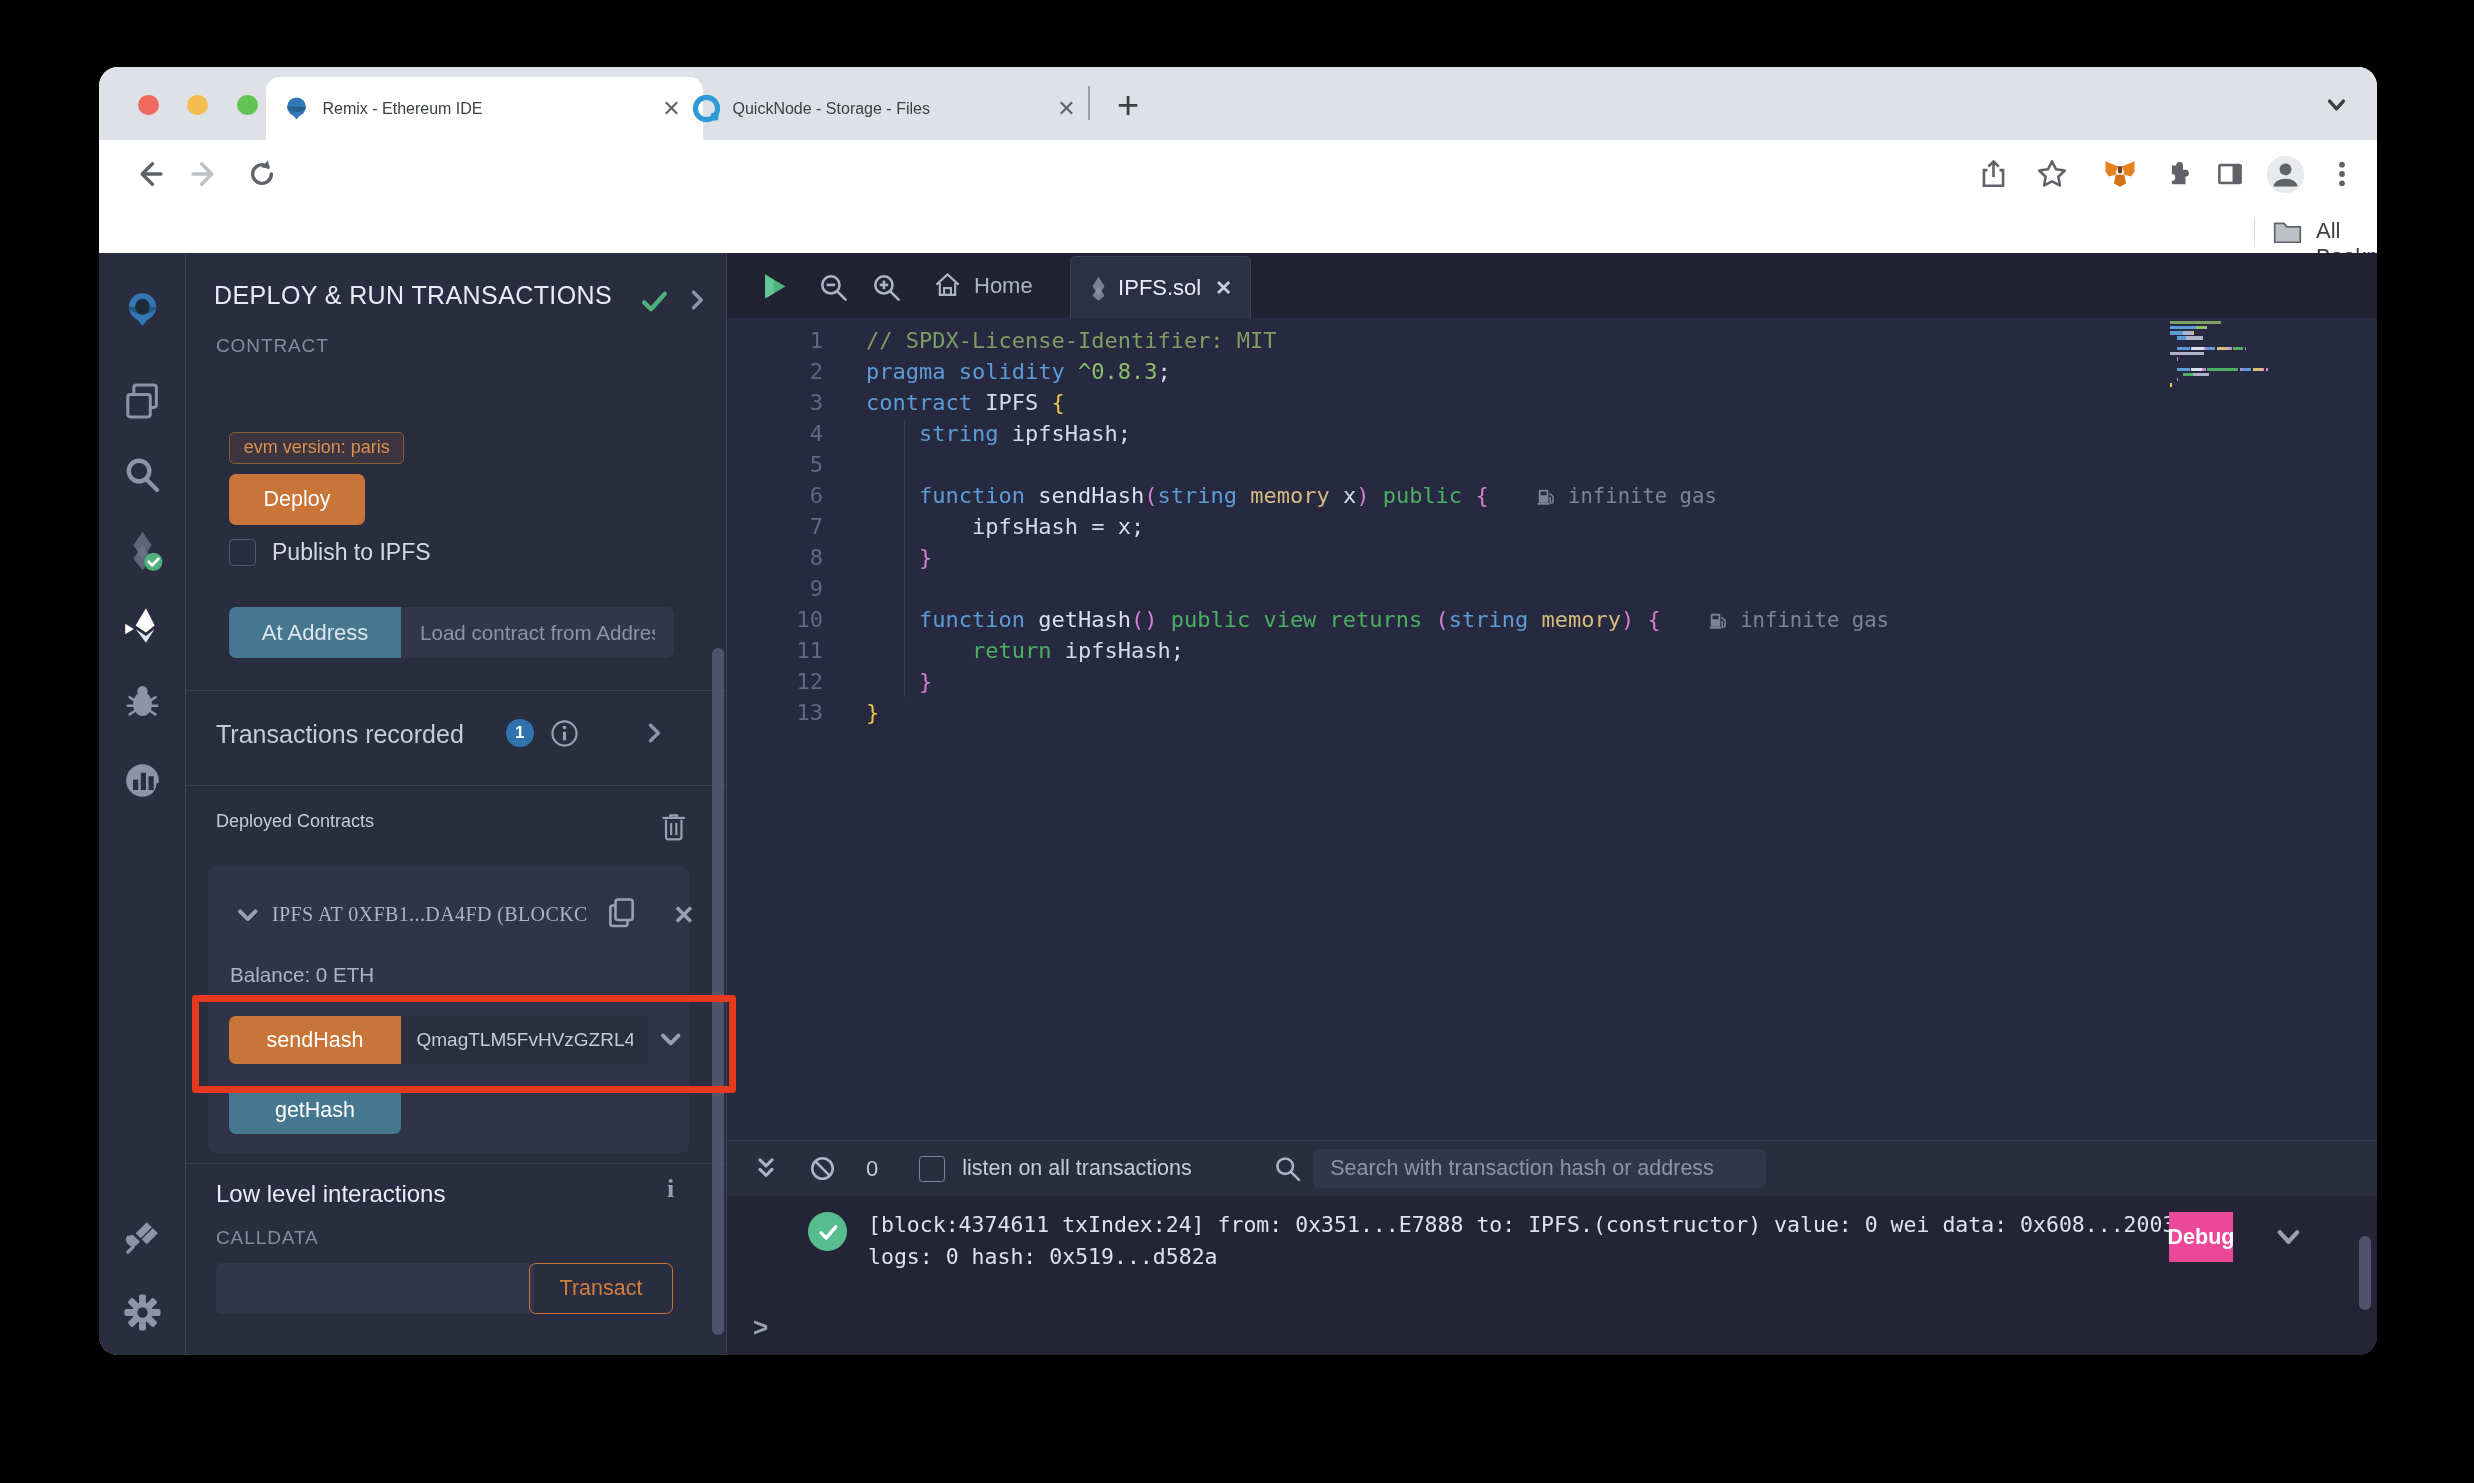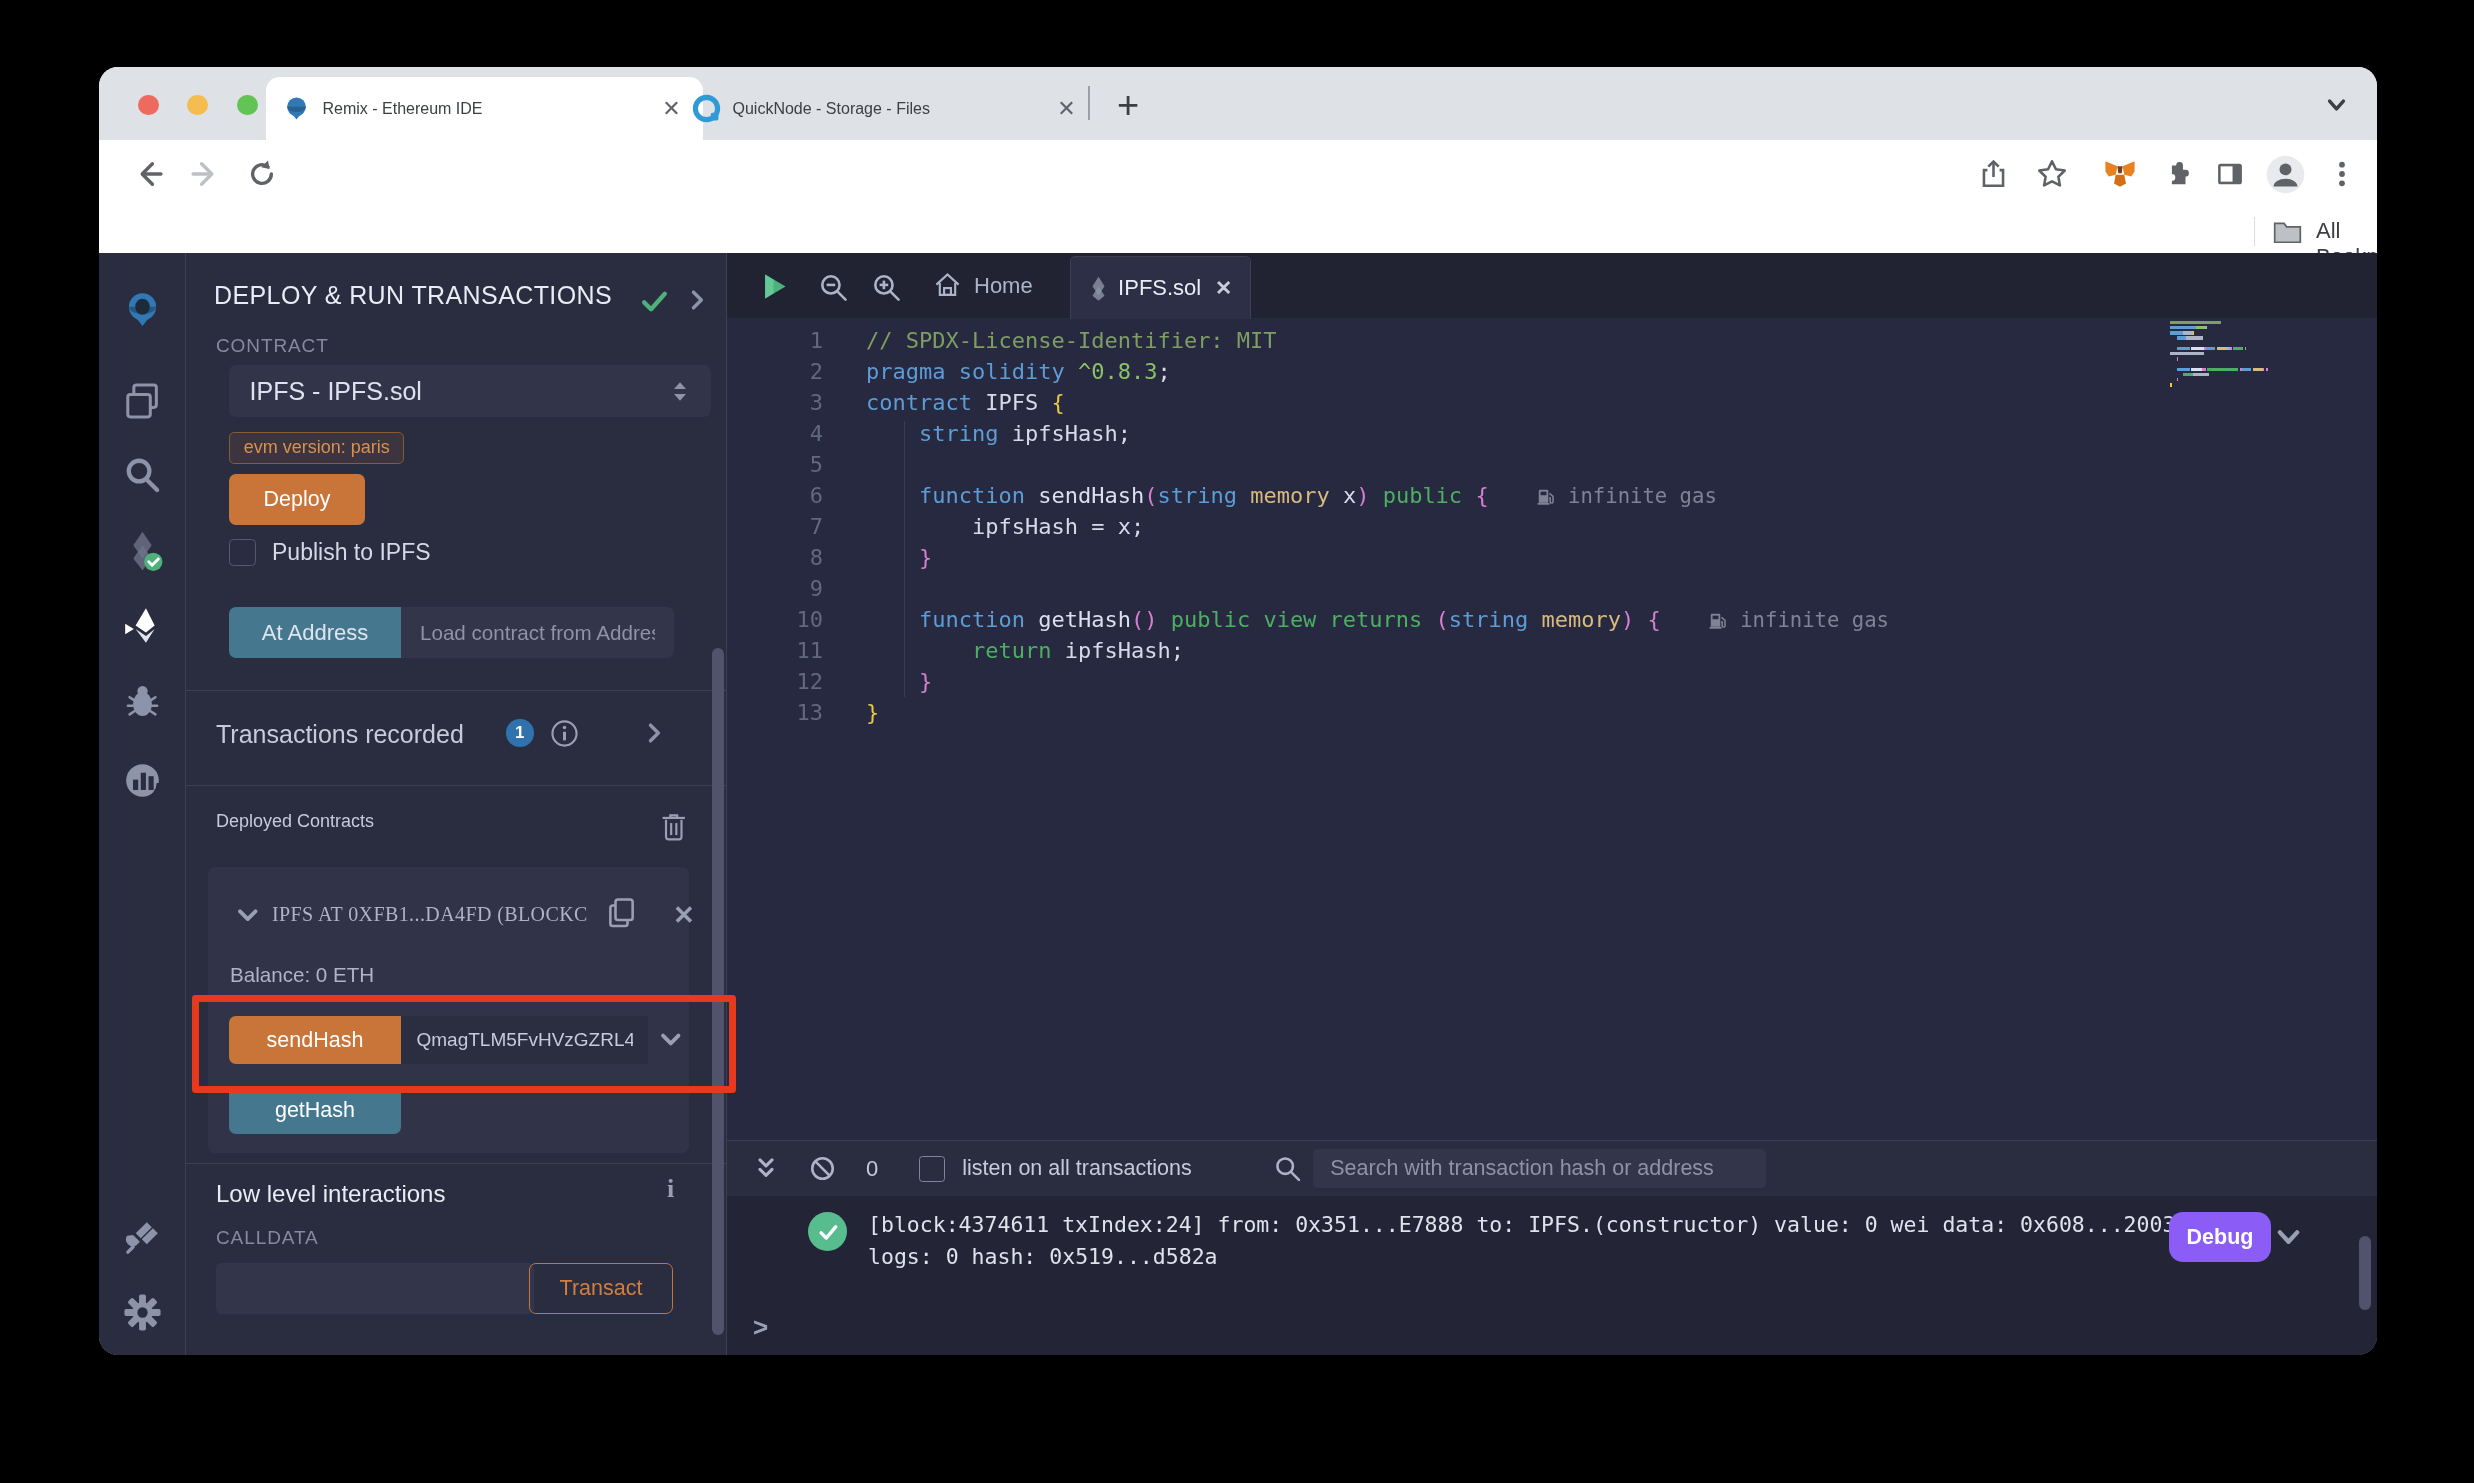--- a/index.html
+++ b/index.html
@@ -303,29 +303,20 @@
           </svg>
       </span>
       <span class="abs" style="left:498px;top:34px;">
         <svg width="26" height="26" viewBox="0 0 30 30">
             <polyline points="11,6 20,15 11,24" fill="none" stroke="#8d93a8" stroke-width="4" stroke-linecap="round" stroke-linejoin="round"></polyline>
           </svg>
       </span>
 
       <div class="abs p-label" style="left:30px;top:82px;">CONTRACT</div>
 
-      <div class="selectbox">
-        <span class="sel-text">IPFS - IPFS.sol</span>
-        <span style="margin-left:auto;display:flex;">
-          <svg width="22" height="29" viewBox="0 0 26 34">
-              <polygon points="13,6 20,14 6,14" fill="#8d93a8"></polygon>
-              <polygon points="13,28 20,20 6,20" fill="#8d93a8"></polygon>
-            </svg>
-        </span>
-      </div>
 
       <div class="badge-evm">evm version: paris</div>
 
       <div class="btn btn-orange abs" style="left:43px;top:221px;width:136px;height:51px;">Deploy</div>
 
       <div class="abs" style="left:43px;top:286px;width:27px;height:27px;border:1.7px solid #555870;border-radius:4.3px;box-sizing:border-box;"></div>
       <div class="abs" style="left:86px;top:286px;font-size:23px;color:#d5d9e6;">Publish to IPFS</div>
 
       <div class="btn btn-teal abs" style="left:43px;top:354px;width:172px;height:51px;border-radius:6.9px 0 0 6.9px;font-size:22px;color:#dfe5ee;">At Address</div>
       <input class="input-dark abs" style="left: 215px; top: 354px; width: 273px; height: 51px; border-radius: 0px 6.9px 6.9px 0px; padding: 0px 19px;" placeholder="Load contract from Address">
@@ -573,21 +564,21 @@
         <div class="checkcircle">
           <svg width="24" height="24" viewBox="0 0 28 28">
               <polyline points="6,15 12,21 23,8" fill="none" stroke="#fff" stroke-width="4" stroke-linecap="round" stroke-linejoin="round"></polyline>
             </svg>
         </div>
         <div class="term-log">
           <div><span class="b">[block:4374611 txIndex:24]</span><span class="b"> from:</span><span> 0x351...E7888</span><span class="b"> to:</span><span> IPFS.(constructor)</span><span class="b"> value:</span><span> 0 wei</span><span class="b"> data:</span><span> 0x608...20033</span></div>
           <div><span class="b">logs:</span><span> 0</span><span class="b"> hash:</span><span> 0x519...d582a</span></div>
         </div>
 
-        <div class="btn abs" style="left:1442px;top:72px;width:102px;height:50px;background:#8b5cf6;font-weight:bold;border-radius:14px;">Debug</div>
+        <div class="btn abs" style="left:1442px;top:72px;width:64px;height:50px;background:#ec4899;font-weight:bold;border-radius:0;">Debug</div>
         <span class="abs" style="left:1546px;top:82px;">
           <svg width="31" height="31" viewBox="0 0 36 36">
               <polyline points="8,12 18,23 28,12" fill="none" stroke="#9aa0b4" stroke-width="5" stroke-linecap="round" stroke-linejoin="round"></polyline>
             </svg>
         </span>
         <div class="prompt">&gt;</div>
         <div class="scrollthumb" style="left:1632px;top:96px;width:12px;height:74px;"></div>
       </div>
     </div>
   </div>

